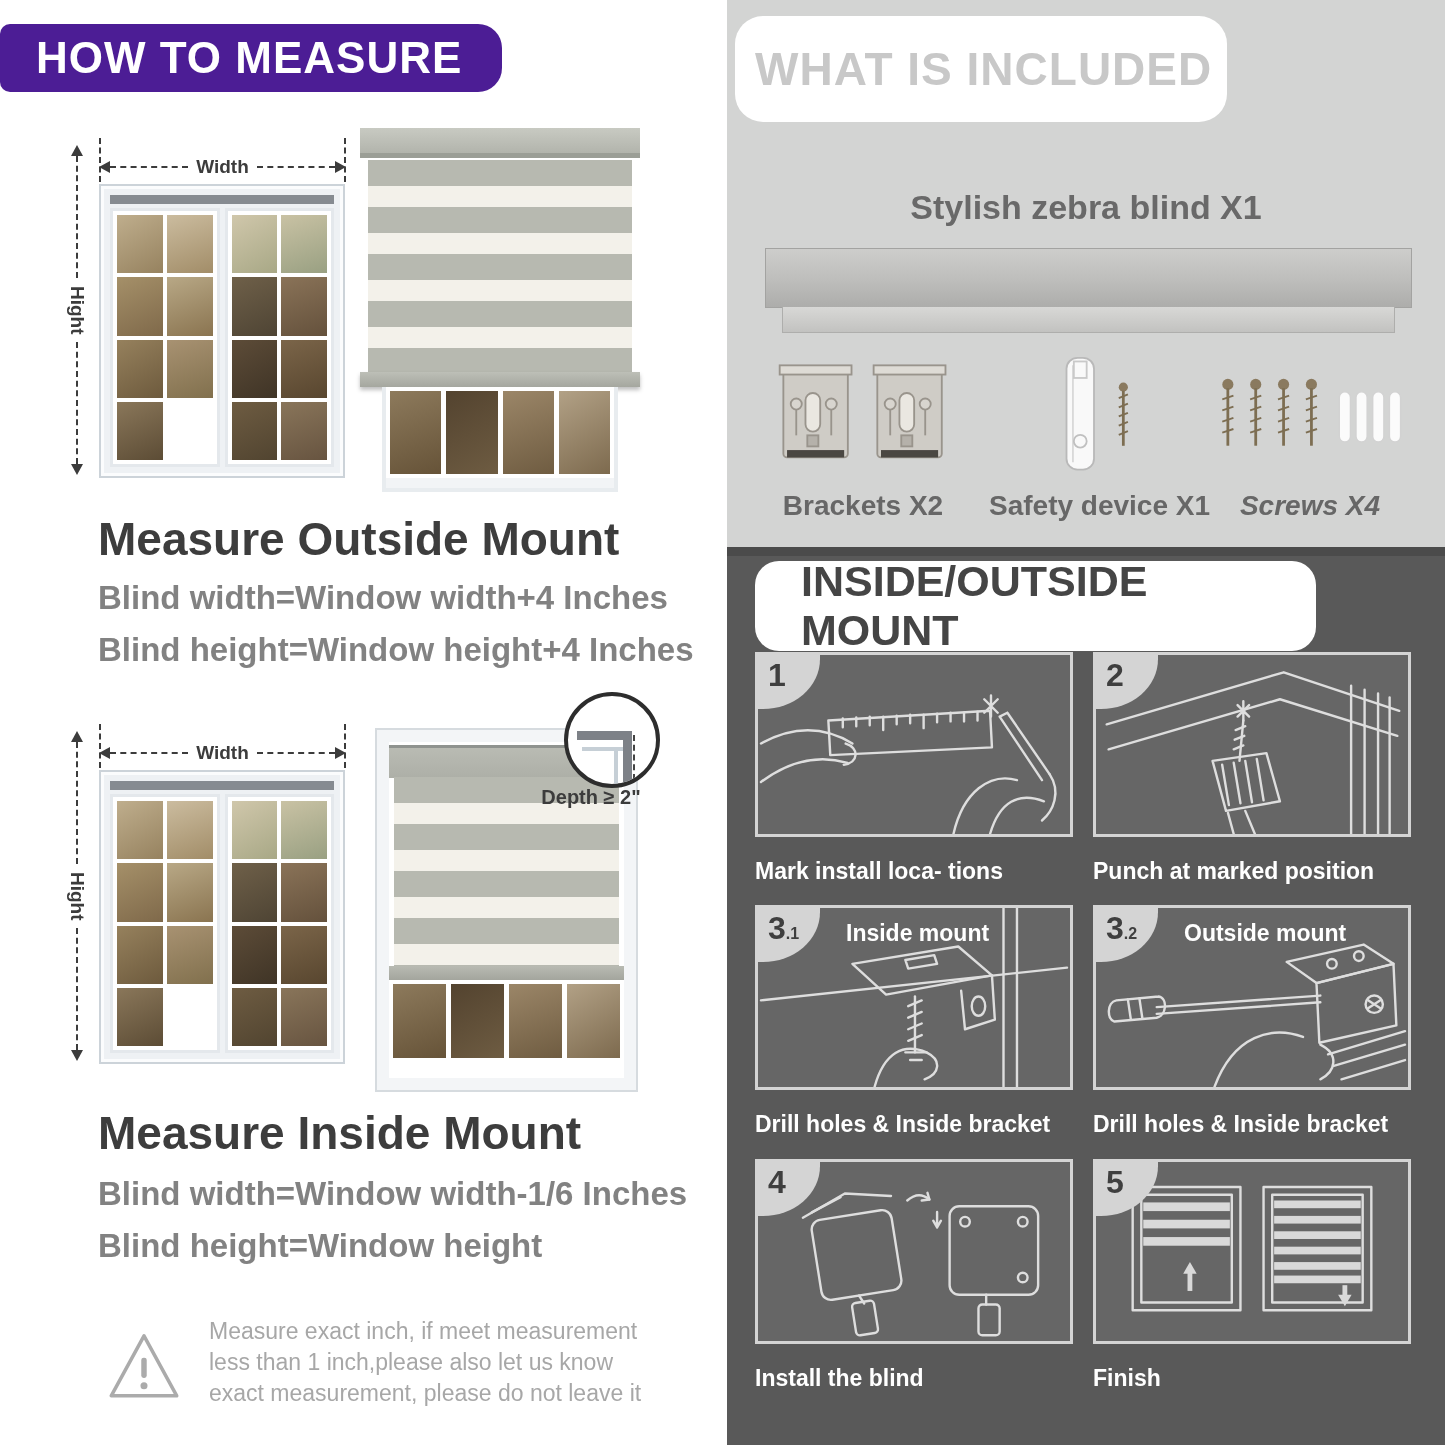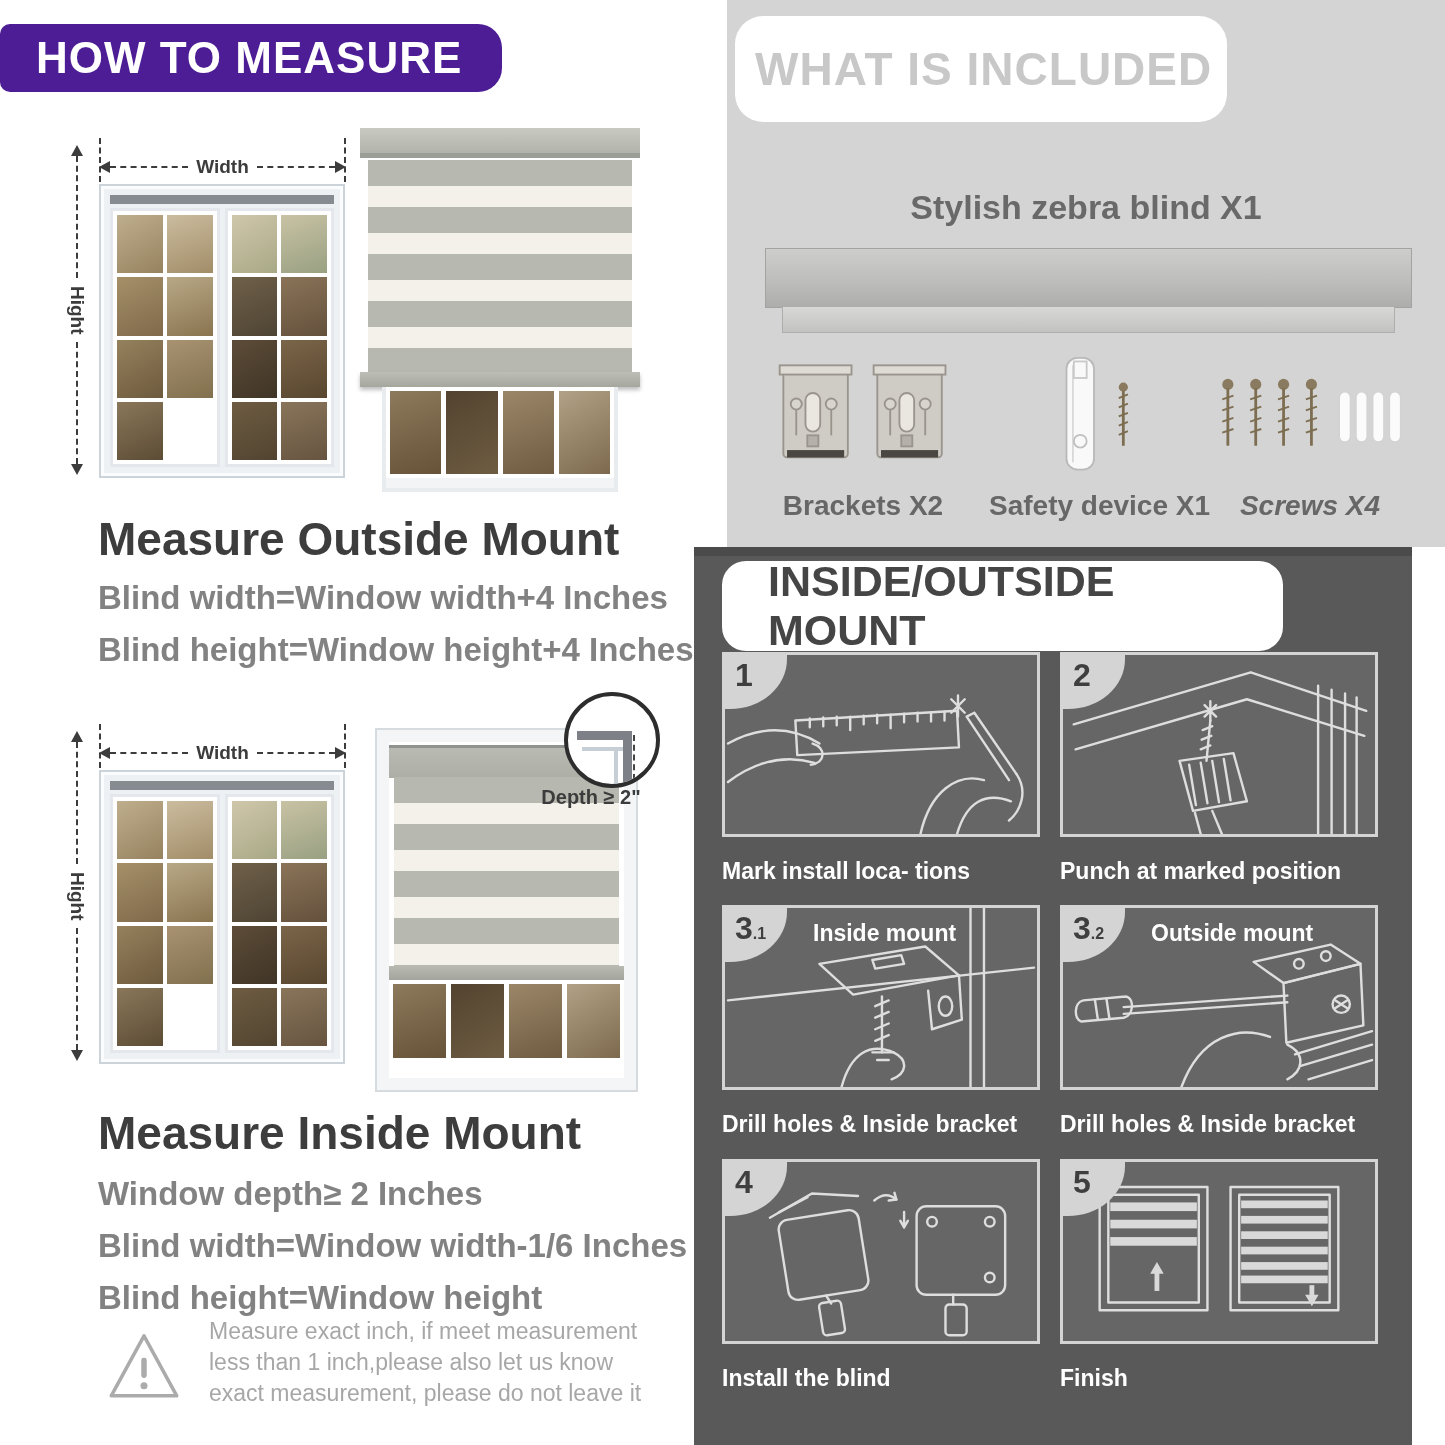--- a/index.html
+++ b/index.html
@@ -115,21 +115,21 @@
   .headrail-lip{position:absolute;left:55px;top:307px;width:611px;height:25px;
                 background:linear-gradient(180deg,#d8d8d6,#c2c2c0);border:1px solid #aeaeac;border-top:none;}
   .inc-item{position:absolute;top:352px;text-align:center;}
   .it-brackets{left:36px;width:200px;}
   .it-safety{left:262px;width:210px;}
   .it-screws{left:478px;width:210px;font-style:italic;}
   .inc-item .art{height:128px;display:flex;align-items:center;justify-content:center;}
   .inc-label{margin-top:10px;color:#676767;font-size:28px;font-weight:bold;white-space:nowrap;}
 
   
-  .mnt{position:absolute;left:694px;top:547px;width:718px;height:898px;background:#595959;}
+  .mnt{position:absolute;left:727px;top:547px;width:718px;height:898px;background:#595959;}
   .mnt-topedge{position:absolute;left:0;top:0;right:0;height:9px;background:#4b4b4b;}
   .mnt-hdr{position:absolute;left:28px;top:14px;width:561px;height:90px;background:#ffffff;
            border-radius:24px;display:flex;align-items:center;padding-left:46px;box-sizing:border-box;}
   .mnt-hdr span{color:#454545;font-size:43px;font-weight:bold;}
 
   .step{position:absolute;width:320px;}
   .st-1{left:28px;top:105px;}  .st-2{left:366px;top:105px;}
   .st-3{left:28px;top:358px;}  .st-4{left:366px;top:358px;}
   .st-5{left:28px;top:612px;}  .st-6{left:366px;top:612px;}
   .panel{position:relative;width:318px;height:185px;background:#666666;border:3px solid #d4d4d4;
@@ -282,21 +282,20 @@
         <div class="v"></div>
       <div class="h2"></div>
         <div class="v2"></div>
       <div class="dash"></div>
     </div>
     <div class="depth-lbl">Depth ≥ 2"</div>
   </div>
 
   <div class="sec-title t-in">Measure Inside Mount</div>
   <div class="sec-lines ln-in">
-    <div>Window depth≥ 2 Inches</div>
     <div>Blind width=Window width-1/6 Inches</div>
     <div>Blind height=Window height</div>
   </div>
 
   <div class="warn">
     <svg viewBox="0 0 100 100">
       <path d="M50 10 L92 87 L8 87 Z" fill="none" stroke="#ababab" stroke-width="4.5" stroke-linejoin="round"></path>
       <rect x="46.5" y="38" width="7" height="26" rx="3" fill="#ababab"></rect>
       <circle cx="50" cy="74" r="4.5" fill="#ababab"></circle>
     </svg>

